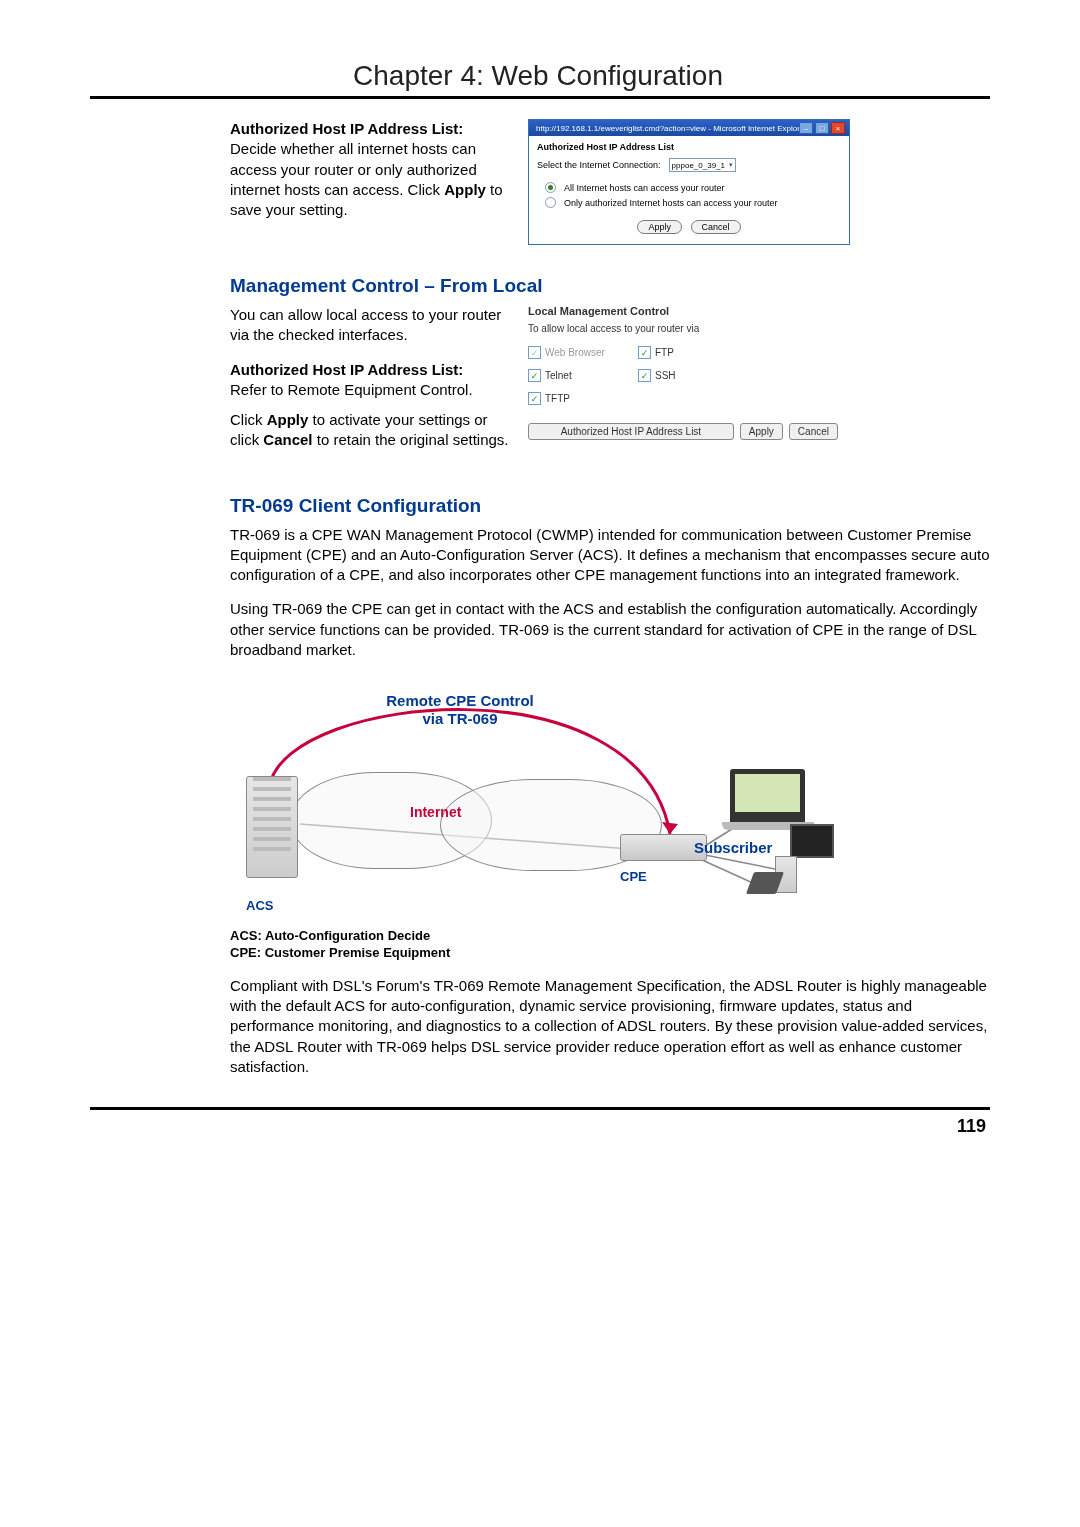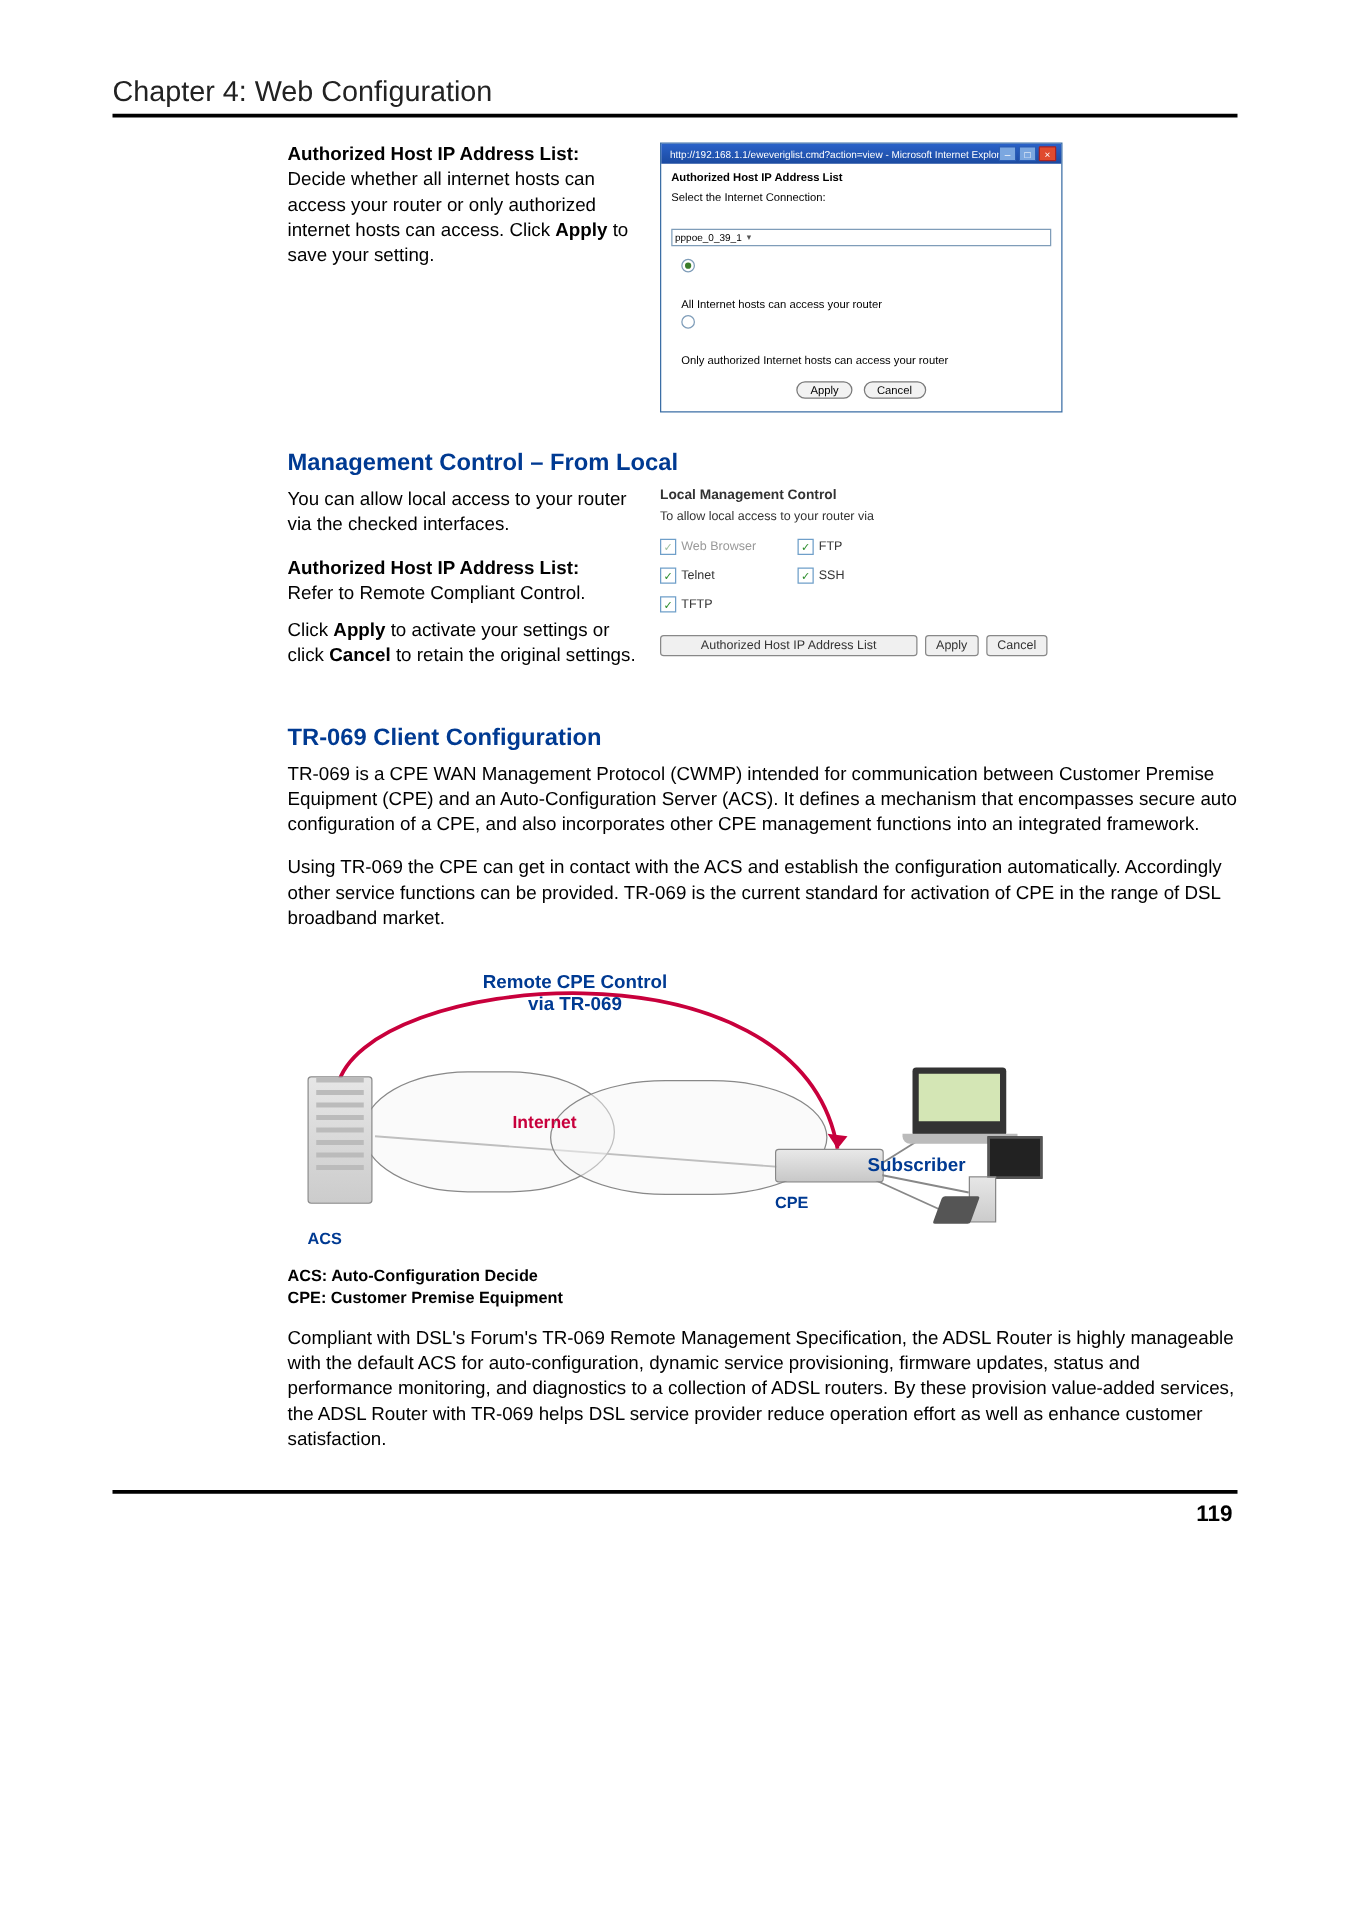--- a/index.html
+++ b/index.html
@@ -9,22 +9,22 @@
     font-family: Arial, Helvetica, sans-serif;
     color: #000;
     width: 1080px;
   }
   .page {
     width: 1080px;
     box-sizing: border-box;
     padding: 60px 90px 40px 90px;
   }
   .header {
-    text-align: left;
-    font-size: 23px;
+    text-align: center;
+    font-size: 28px;
     color: #222;
     margin-bottom: 4px;
     padding-right: 4px;
   }
   .hr-thick {
     border: none;
     border-top: 3px solid #000;
     margin: 0 0 20px 0;
   }
   .hr-thick.bottom {
@@ -92,21 +92,21 @@
     border: 1px solid #2a5db5;
     border-radius: 1px;
     display: inline-flex; align-items: center; justify-content: center;
     font-size: 8px; color: #fff;
   }
   .win-btn.close { background: #e04b2e; border-color: #a22; }
   .ie-body { padding: 6px 8px 10px 8px; }
   .ie-body .panel-title {
     font-weight: bold; font-size: 9px; margin-bottom: 6px;
   }
-  .ie-body .row { margin: 4px 0; display: flex; gap: 20px; flex-direction: column; }
+  .ie-body .row { margin: 4px 0; display: flex; align-items: center; gap: 8px; }
   .ie-select {
     border: 1px solid #7f9db9;
     font-size: 8px; padding: 0 2px; height: 12px;
     display: inline-flex; align-items: center;
     background: #fff;
   }
   .ie-select .arrow {
     margin-left: 4px; font-size: 7px; color: #555;
   }
   .radio {
@@ -291,21 +291,21 @@
         </div>
       </div>
     </div>
 
     <div class="section-heading">Management Control – From Local</div>
     <div class="two-col">
       <div class="left-col">
         <p class="para">You can allow local access to your router via the checked interfaces.</p>
         <p class="para" style="margin-bottom:10px;">
           <span class="bold">Authorized Host IP Address List:</span><br>
-          <span>Refer to Remote Compliant Control.</span>
+          <span>Refer to Remote Equipment Control.</span>
         </p>
         <p class="para">
           <span>Click </span><span class="bold">Apply</span><span> to activate your settings or click </span><span class="bold">Cancel</span><span> to retain the original settings.</span>
         </p>
       </div>
       <div class="right-col">
         <div class="local-panel">
           <div class="lp-title">Local Management Control</div>
           <div>To allow local access to your router via</div>
           <div class="cb-grid">

